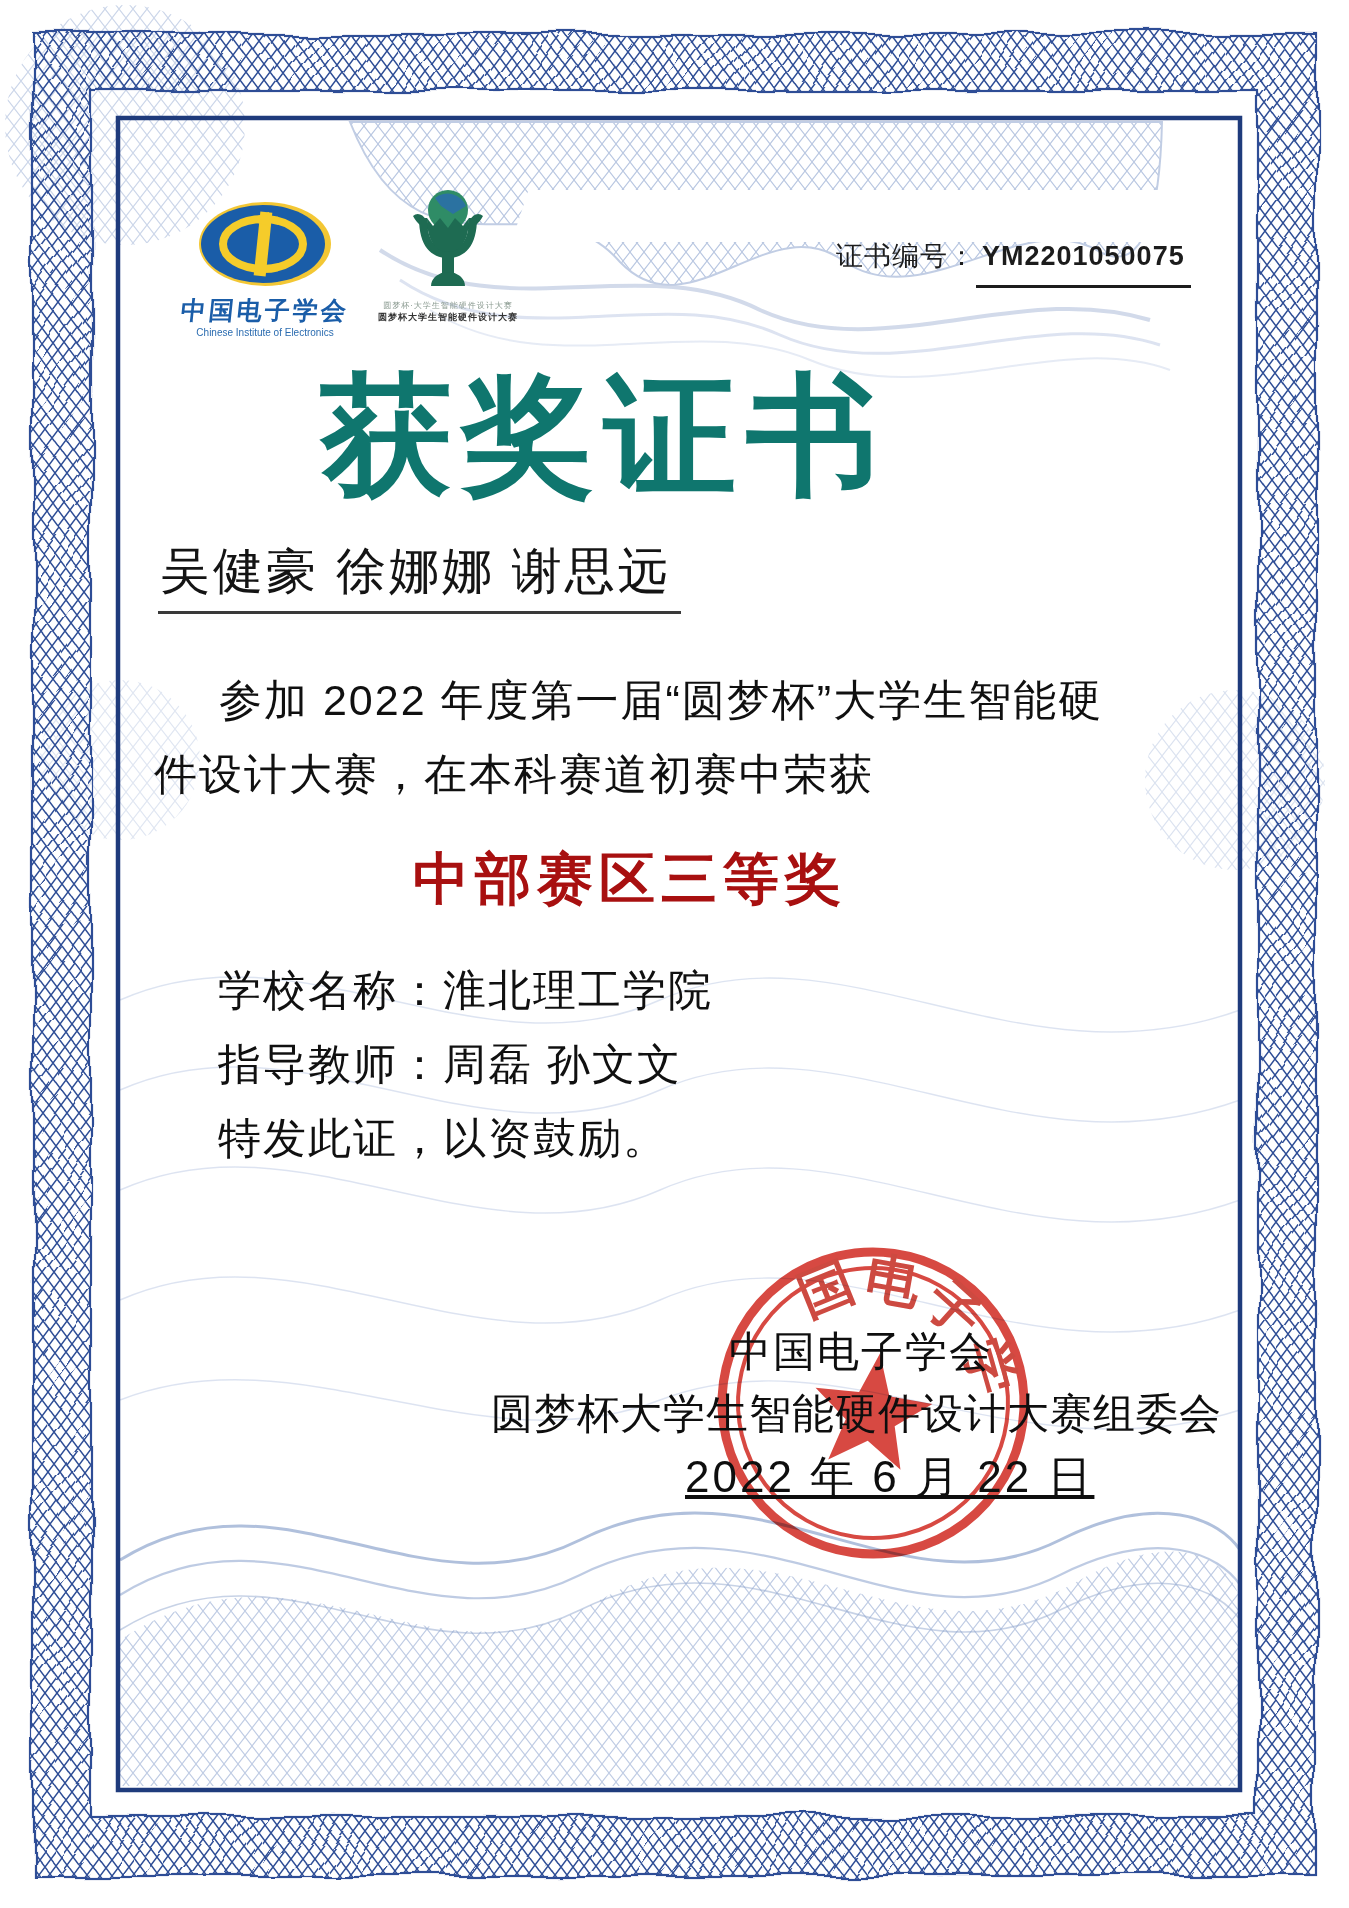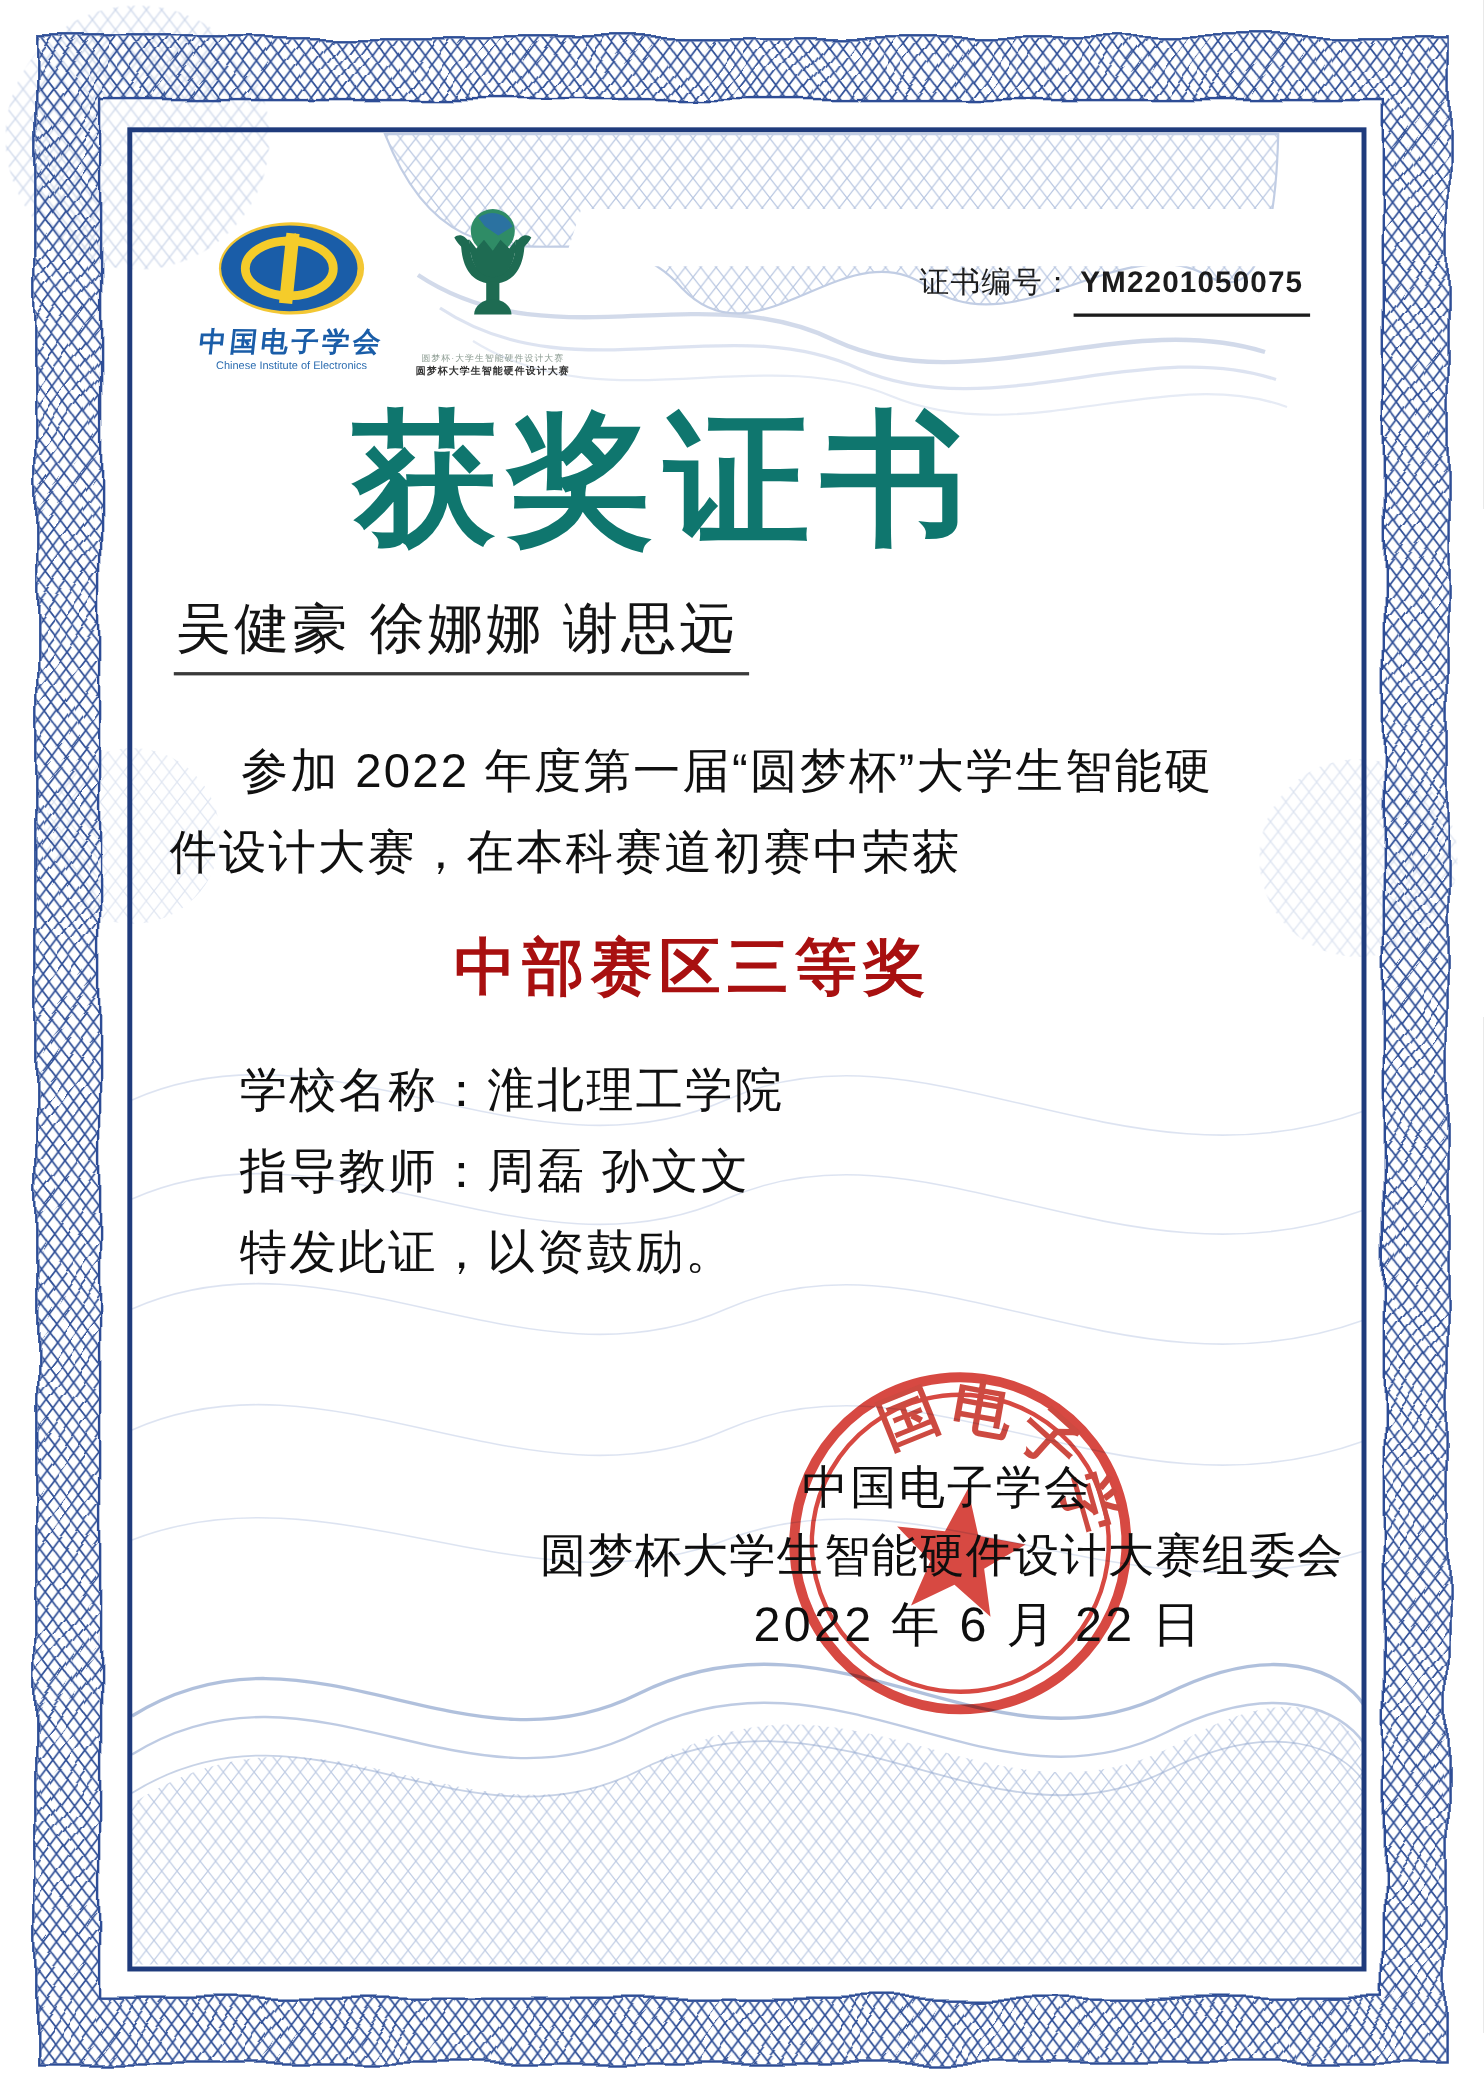--- a/index.html
+++ b/index.html
@@ -49,27 +49,27 @@
     font-size:56px;font-weight:bold;letter-spacing:6px;
     white-space:nowrap;
   }
   .detail{font-size:43px;letter-spacing:2px;white-space:nowrap;color:#101010;}
   .school{left:218px;top:962px;}
   .teachers{left:218px;top:1036px;}
   .note{left:218px;top:1110px;}
   .sig{white-space:nowrap;text-align:center;color:#0e0e0e;z-index:5;}
   .issuer1{left:661px;top:1324px;width:400px;font-size:42px;letter-spacing:2px;}
   .issuer2{left:491px;top:1386px;width:700px;font-size:42px;letter-spacing:1px;text-align:right;}
-  .dateline{left:685px;top:1448px;width:400px;font-size:44px;letter-spacing:3px;}
+  .dateline{left:685px;top:1448px;width:400px;font-size:44px;letter-spacing:3px;text-decoration:underline;}
   
   .cie-logo{left:160px;top:200px;width:210px;height:140px;text-align:center;}
   .cie-cn{font-size:25px;font-weight:bold;color:#1a5da8;letter-spacing:3px;margin-top:2px;transform:skewX(-6deg);}
   .cie-en{font-size:10px;color:#2b6cb0;letter-spacing:0px;}
   .cup-logo{left:378px;top:188px;width:140px;height:150px;text-align:center;}
-  .cup-cap1{font-size:8px;color:#8a9a90;letter-spacing:1px;white-space:nowrap;margin-top:20px;}
+  .cup-cap1{font-size:8px;color:#8a9a90;letter-spacing:1px;white-space:nowrap;}
   .cup-cap2{font-size:9px;color:#333;font-weight:bold;letter-spacing:1px;white-space:nowrap;}
   
   .seal{left:703px;top:1233px;width:340px;height:340px;z-index:4;opacity:0.9;mix-blend-mode:multiply;}
 </style>
 </head>
 <body>
 
 <div class="page">
 
   <svg class="abs" style="left:0;top:0;" width="1349" height="1908" viewBox="0 0 1349 1908">

